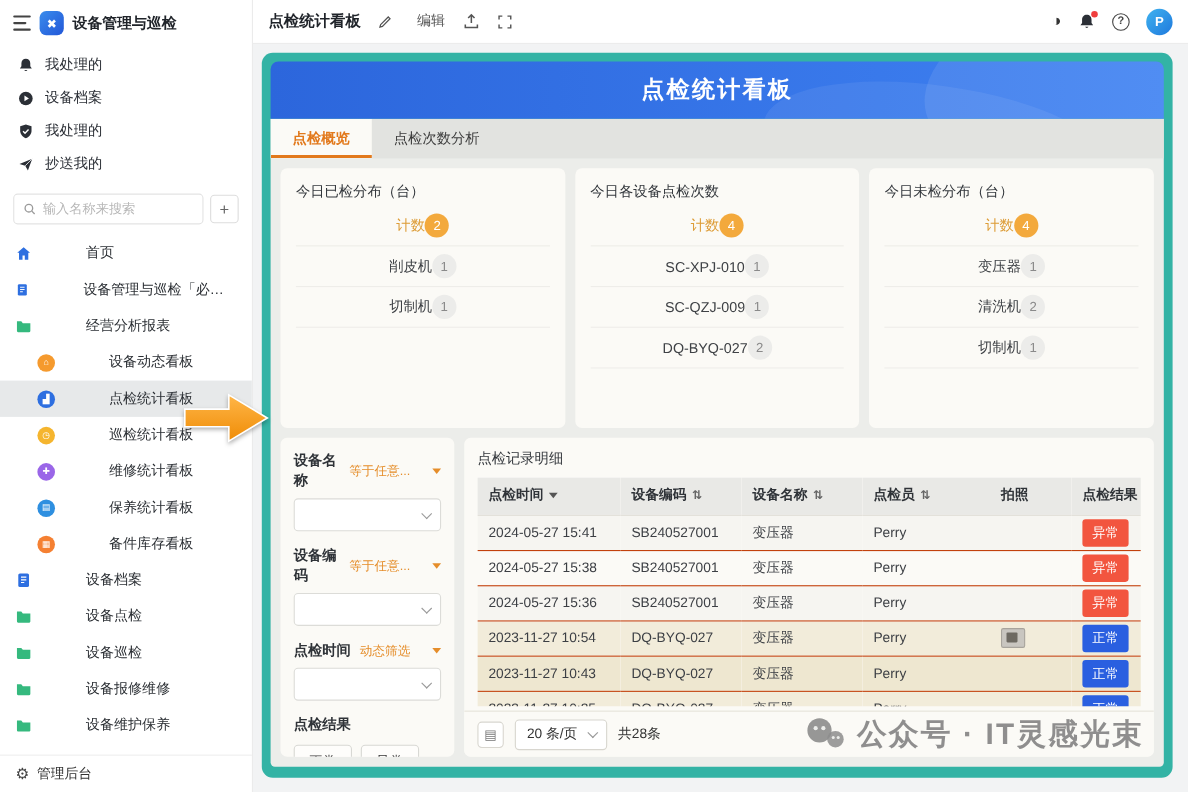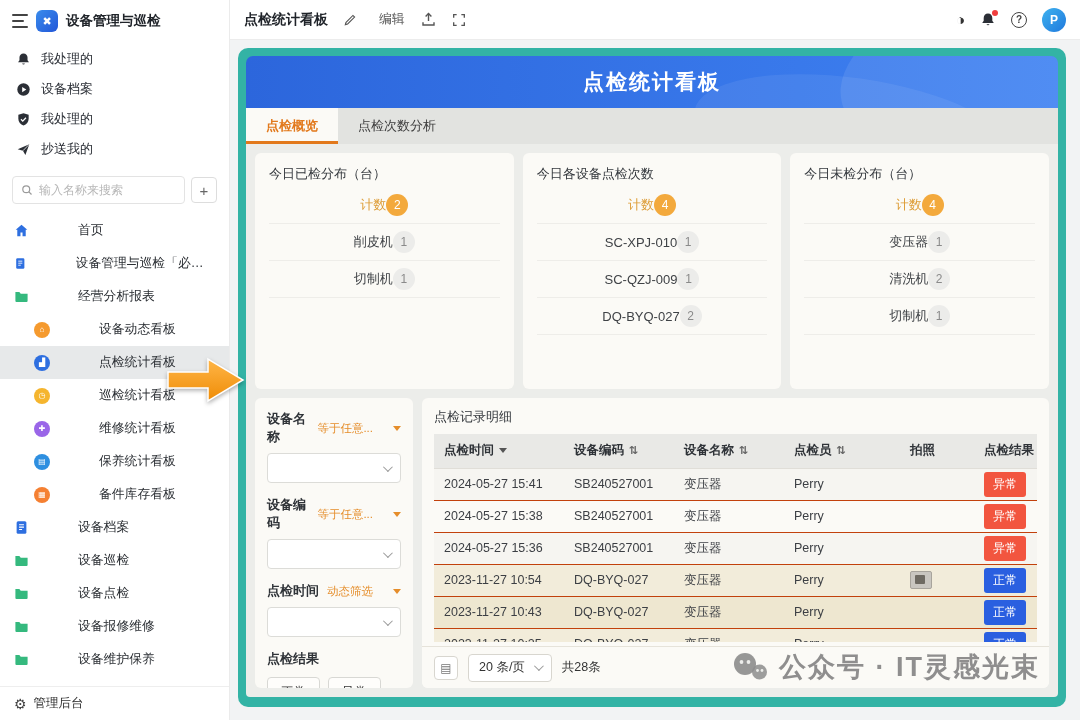--- a/index.html
+++ b/index.html
@@ -211,27 +211,27 @@
         <svg width="15" height="15" viewBox="0 0 16 16">
             <rect x="2.8" y="1.4" width="10.4" height="13.2" rx="1.6" fill="#2e6fe0"></rect>
             <path d="M5.4 5h5.2M5.4 7.6h5.2M5.4 10.2h3.2" stroke="#fff" stroke-width="1.1"></path>
           </svg>
         <span class="lbl">设备档案</span>
       </div>
       <div class="nav-item">
         <svg width="15" height="15" viewBox="0 0 16 16">
             <path d="M1.5 3.2h4.2l1.5 1.9h7.3v7.7a1.1 1.1 0 0 1-1.1 1.1H2.6a1.1 1.1 0 0 1-1.1-1.1z" fill="#35b97e"></path>
           </svg>
+        <span class="lbl">设备点检</span>
+      </div>
+      <div class="nav-item">
+        <svg width="15" height="15" viewBox="0 0 16 16">
+            <path d="M1.5 3.2h4.2l1.5 1.9h7.3v7.7a1.1 1.1 0 0 1-1.1 1.1H2.6a1.1 1.1 0 0 1-1.1-1.1z" fill="#35b97e"></path>
+          </svg>
         <span class="lbl">设备巡检</span>
-      </div>
-      <div class="nav-item">
-        <svg width="15" height="15" viewBox="0 0 16 16">
-            <path d="M1.5 3.2h4.2l1.5 1.9h7.3v7.7a1.1 1.1 0 0 1-1.1 1.1H2.6a1.1 1.1 0 0 1-1.1-1.1z" fill="#35b97e"></path>
-          </svg>
-        <span class="lbl">设备点检</span>
       </div>
       <div class="nav-item">
         <svg width="15" height="15" viewBox="0 0 16 16">
             <path d="M1.5 3.2h4.2l1.5 1.9h7.3v7.7a1.1 1.1 0 0 1-1.1 1.1H2.6a1.1 1.1 0 0 1-1.1-1.1z" fill="#35b97e"></path>
           </svg>
         <span class="lbl">设备报修维修</span>
       </div>
       <div class="nav-item">
         <svg width="15" height="15" viewBox="0 0 16 16">
             <path d="M1.5 3.2h4.2l1.5 1.9h7.3v7.7a1.1 1.1 0 0 1-1.1 1.1H2.6a1.1 1.1 0 0 1-1.1-1.1z" fill="#35b97e"></path>

